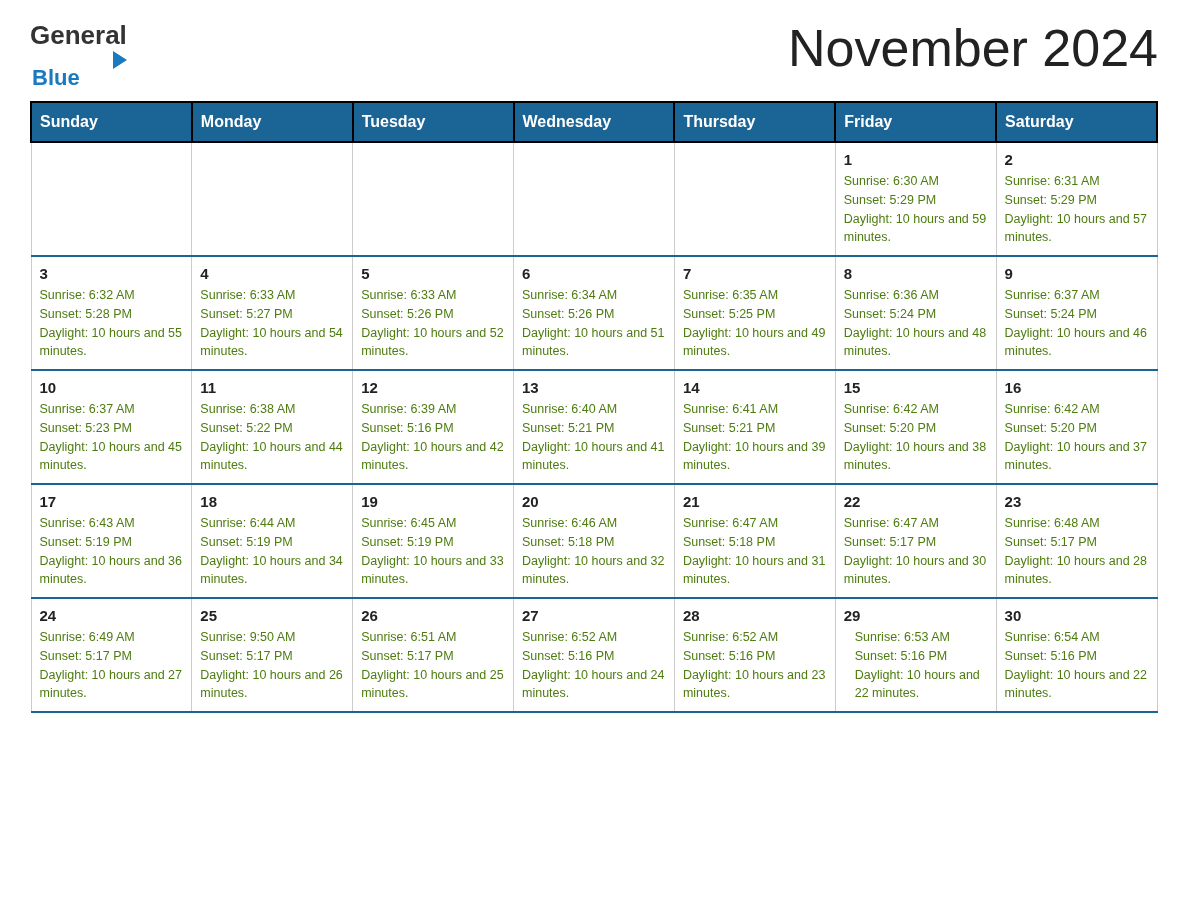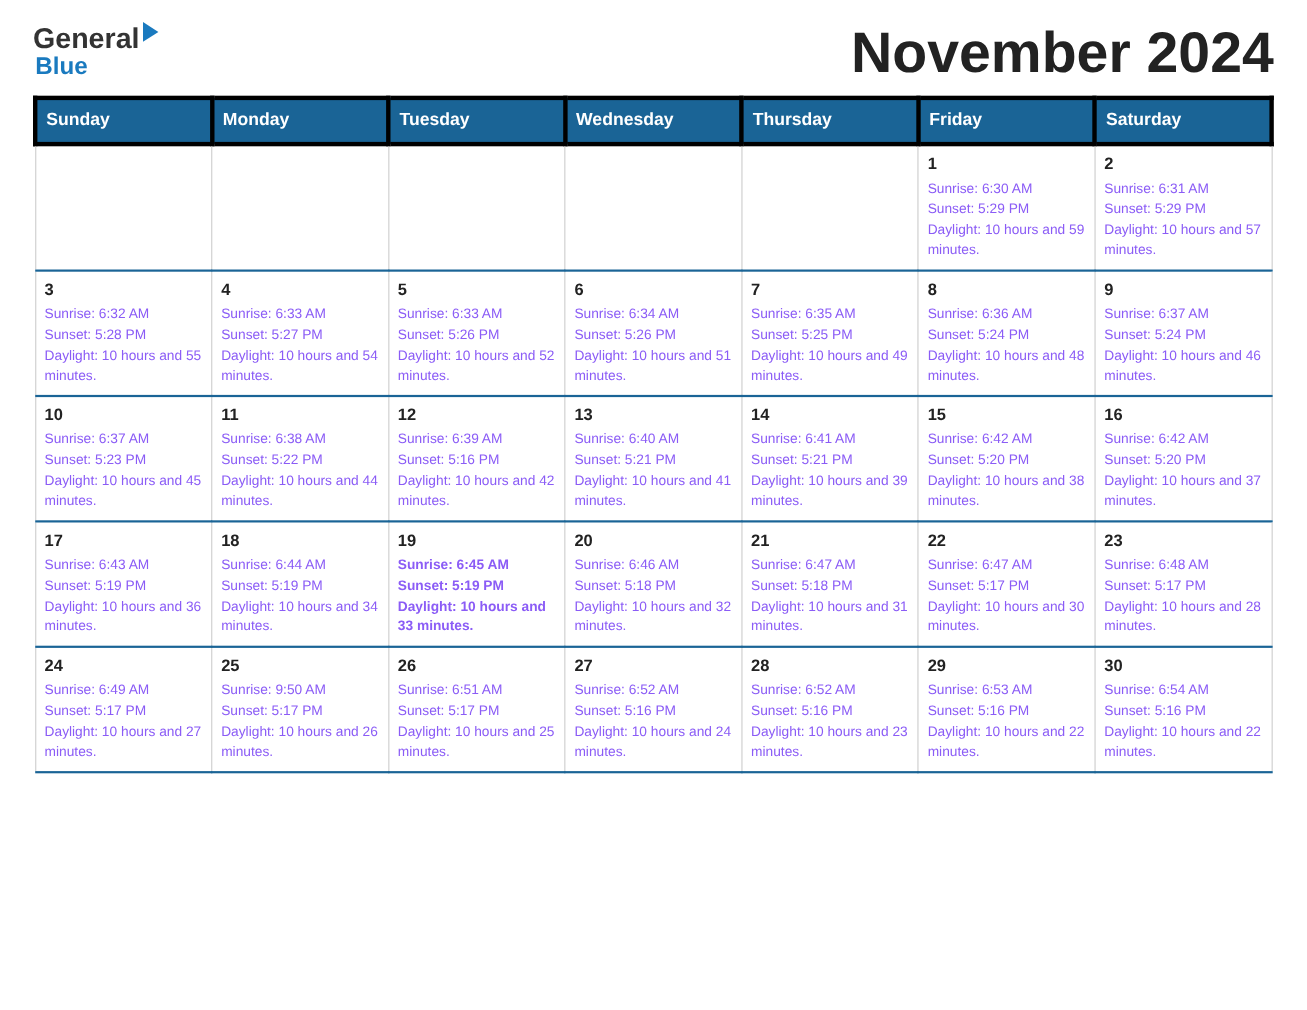--- a/index.html
+++ b/index.html
@@ -16,38 +16,39 @@
       align-items: flex-start;
       margin-bottom: 10px;
     }
     .logo {
       display: flex;
       flex-direction: column;
       align-items: flex-start;
     }
     .logo-text {
       display: flex;
-      align-items: flex-start;
+      align-items: flex-end;
       font-size: 26px;
       font-weight: bold;
       color: #333;
+      flex-direction: column;
     }
     .logo-bottom {
       font-size: 22px;
       font-weight: bold;
       color: #1a7abf;
       margin-top: -4px;
       margin-left: 2px;
     }
     .title-block {
       text-align: right;
     }
     .main-title {
       font-size: 52px;
-      font-weight: 700;
+      font-weight: 400;
       color: #222;
       line-height: 1.1;
       margin-left: 12px;
     }
     .subtitle {
       font-size: 22px;
       color: #444;
       margin-top: 4px;
     }
     .calendar {
@@ -55,21 +56,21 @@
       border-collapse: collapse;
       margin-top: 10px;
     }
     .calendar thead tr th {
       background: #1a6496;
       color: #fff;
       font-size: 16px;
       font-weight: 600;
       padding: 10px 8px;
       text-align: left;
-      border: 4px solid #000000;
+      border: 2px solid #000000;
     }
     .calendar tbody tr {
       border-bottom: 2px solid #1a6496;
     }
     .calendar tbody tr td {
       vertical-align: top;
       padding: 8px 8px;
       font-size: 13px;
       color: #333;
       border-left: 1px solid #ccc;
@@ -81,21 +82,21 @@
       border-left: 1px solid #ccc;
     }
     .day-number {
       font-size: 15px;
       font-weight: 600;
       color: #222;
       margin-bottom: 4px;
     }
     .day-info {
       font-size: 12.5px;
-      color: #8b5cf6;
+      color: #4d7c0f;
       line-height: 1.5;
     }
     .empty-cell {
       background: #fff;
     }
     .calendar tbody tr td {
       background: #fff;
     }
   </style>
 </head>
@@ -242,21 +243,21 @@
 Daylight: 10 hours and 36 minutes.</div>
         </td>
         <td>
           <div class="day-number">18</div>
           <div class="day-info" style="white-space: pre-line;">Sunrise: 6:44 AM
 Sunset: 5:19 PM
 Daylight: 10 hours and 34 minutes.</div>
         </td>
         <td>
           <div class="day-number">19</div>
-          <div class="day-info" style="white-space: pre-line; font-weight: bold;">Sunrise: 6:45 AM
+          <div class="day-info" style="white-space: pre-line;">Sunrise: 6:45 AM
 Sunset: 5:19 PM
 Daylight: 10 hours and 33 minutes.</div>
         </td>
         <td>
           <div class="day-number">20</div>
           <div class="day-info" style="white-space: pre-line;">Sunrise: 6:46 AM
 Sunset: 5:18 PM
 Daylight: 10 hours and 32 minutes.</div>
         </td>
         <td>
@@ -304,21 +305,21 @@
 Daylight: 10 hours and 24 minutes.</div>
         </td>
         <td>
           <div class="day-number">28</div>
           <div class="day-info" style="white-space: pre-line;">Sunrise: 6:52 AM
 Sunset: 5:16 PM
 Daylight: 10 hours and 23 minutes.</div>
         </td>
         <td>
           <div class="day-number">29</div>
-          <div class="day-info" style="white-space: pre-line;">Sunrise: 6:53 AM
+          <div class="day-info" style="white-space: pre-line; margin-left: 11px;">Sunrise: 6:53 AM
 Sunset: 5:16 PM
 Daylight: 10 hours and 22 minutes.</div>
         </td>
         <td>
           <div class="day-number">30</div>
           <div class="day-info" style="white-space: pre-line;">Sunrise: 6:54 AM
 Sunset: 5:16 PM
 Daylight: 10 hours and 22 minutes.</div>
         </td>
       </tr>

